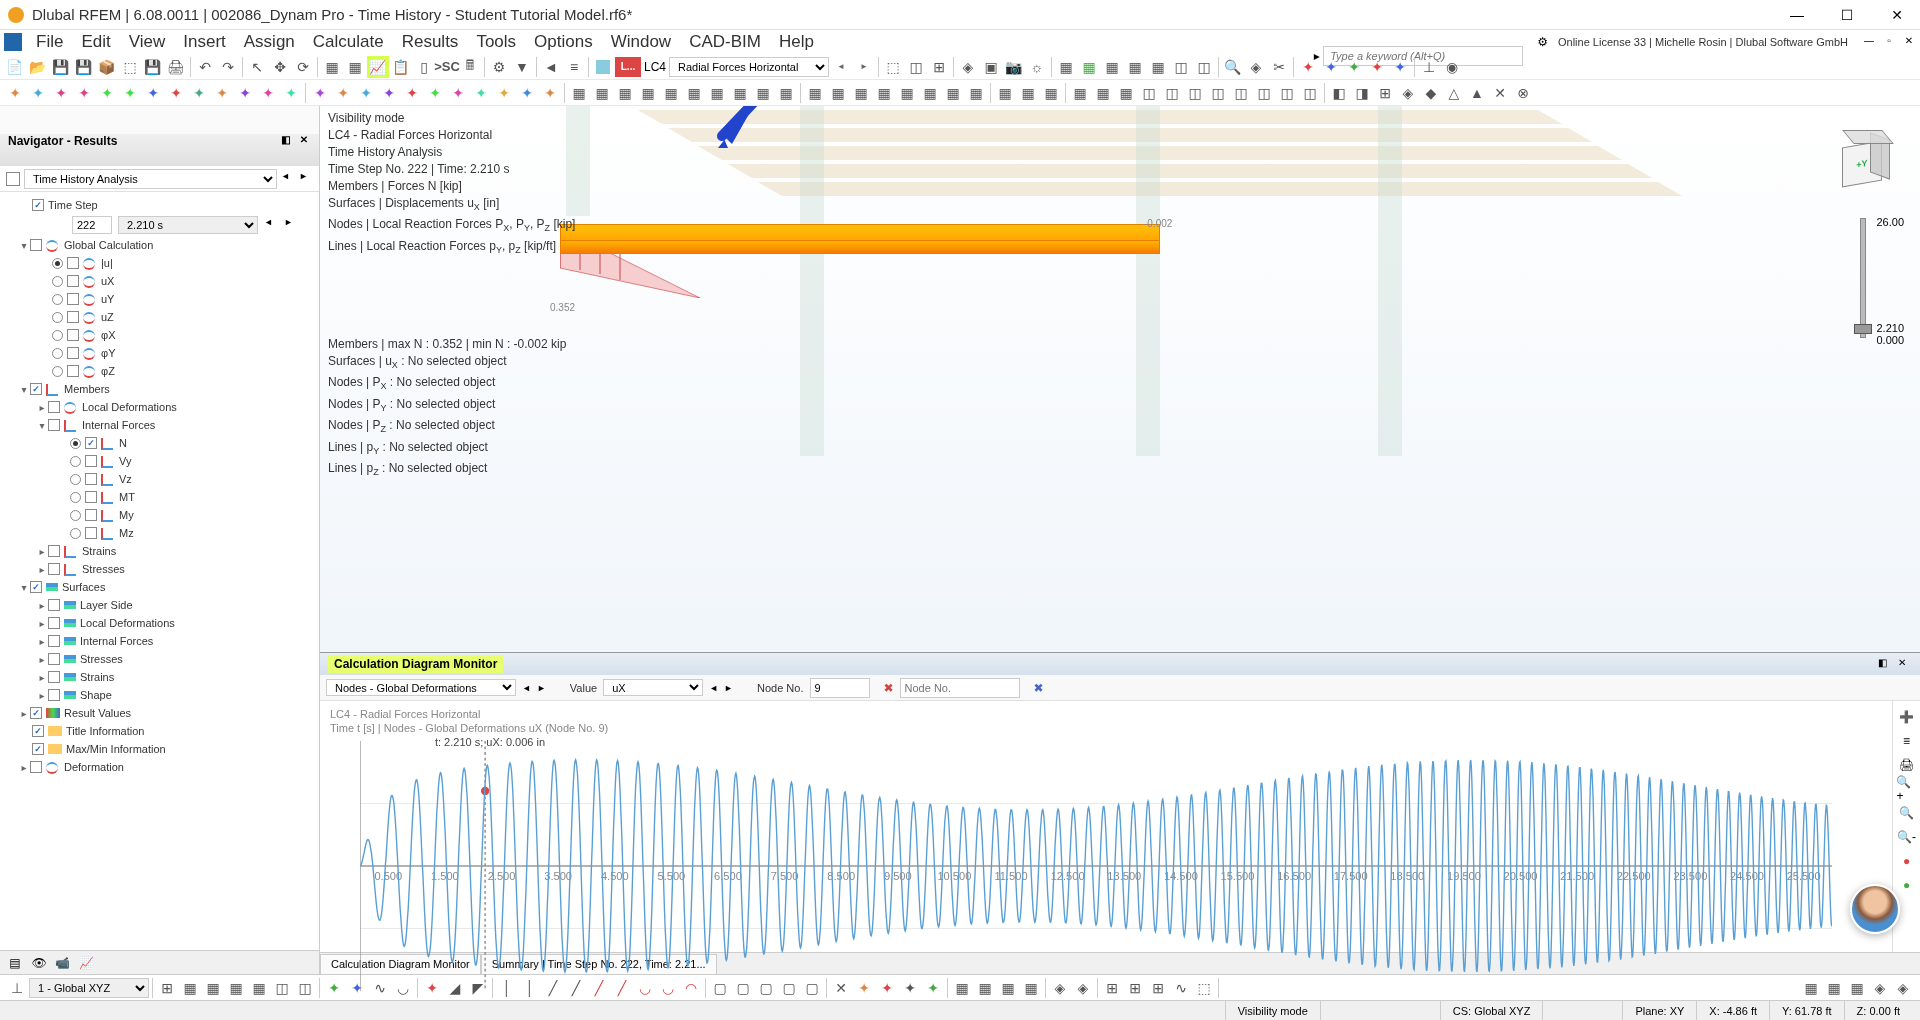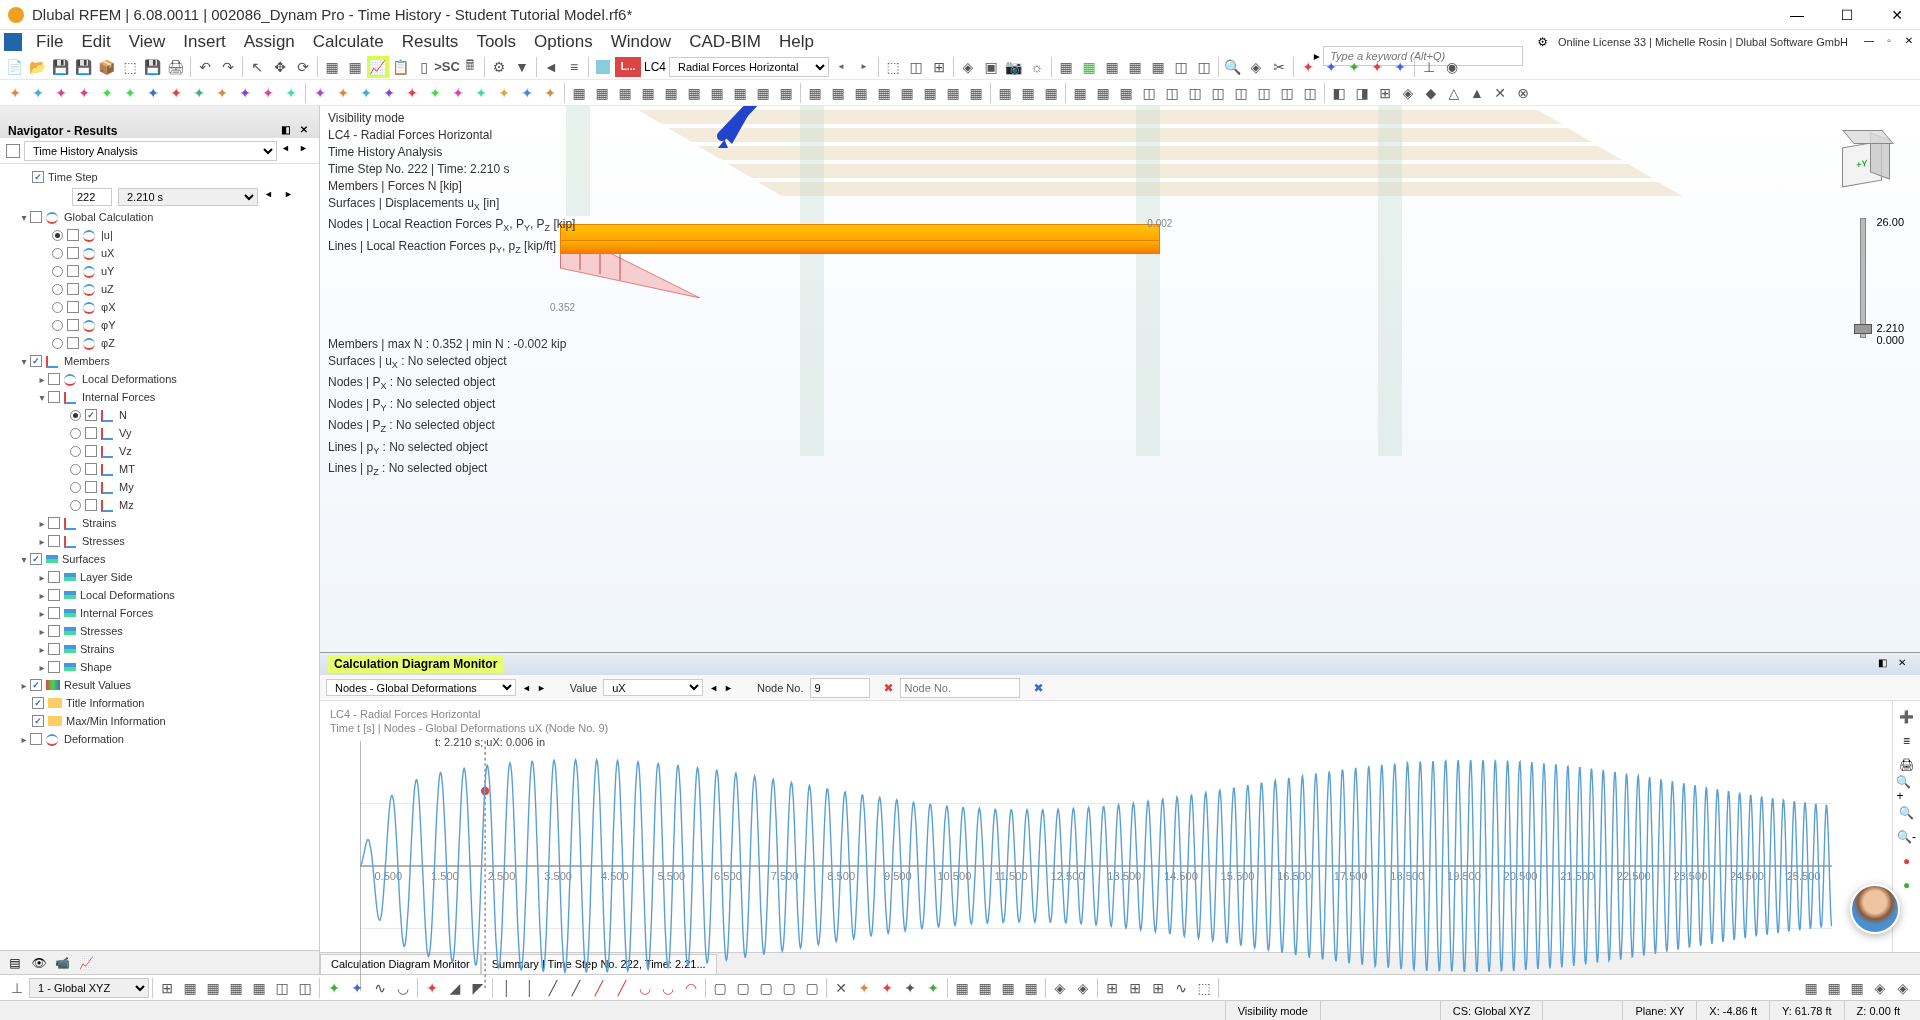--- a/index.html
+++ b/index.html
@@ -31,21 +31,21 @@
 .tb-red { background: #dd4444; color: white; font-weight: bold; font-size: 10px; }
 .tb-combo { width: 160px; height: 20px; border: 1px solid #ccc; padding: 0 4px; font-size: 11px; background: white; }
 .tb-lc { width: 26px; height: 20px; display: flex; align-items: center; justify-content: center; }
 .tb-arrow { font-size: 8px; color: #666; }
 
 
 .main-layout { display: flex; height: calc(1020px - 30px - 24px - 26px - 26px - 20px - 26px); }
 
 
 .navigator { width: 320px; background: #fafafa; border-right: 1px solid #ccc; display: flex; flex-direction: column; }
-.nav-header { height: 32px; background: linear-gradient(#f0f0f0, #e0e0e0); display: flex; align-items: flex-end; padding: 0 8px; font-weight: bold; font-size: 12px; }
+.nav-header { height: 32px; background: linear-gradient(#f0f0f0, #e0e0e0); display: flex; align-items: flex-start; padding: 0 8px; font-weight: bold; font-size: 12px; margin-top: 28px; }
 .nav-header-btns { margin-left: auto; display: flex; gap: 4px; }
 .nav-header-btn { width: 14px; height: 14px; font-size: 10px; cursor: pointer; text-align: center; }
 .nav-combo-row { height: 26px; display: flex; align-items: center; padding: 0 6px; gap: 4px; background: #fff; border-bottom: 1px solid #e0e0e0; }
 .nav-combo { flex: 1; height: 20px; border: 1px solid #ccc; background: white; padding: 0 4px; font-size: 11px; }
 .nav-tree { flex: 1; overflow-y: auto; padding: 4px 12px; background: #fff; }
 .tree-item { display: flex; align-items: center; height: 18px; font-size: 11px; padding-left: 4px; }
 .tree-box { width: 12px; height: 12px; border: 1px solid #888; margin-right: 4px; background: white; flex-shrink: 0; }
 .tree-check { width: 12px; height: 12px; border: 1px solid #888; margin-right: 4px; background: white; display: flex; align-items: center; justify-content: center; font-size: 9px; flex-shrink: 0; }
 .tree-check.checked::after { content: '✓'; color: #2266cc; font-weight: bold; }
 .tree-radio { width: 11px; height: 11px; border: 1px solid #888; border-radius: 50%; margin-right: 4px; background: white; display: flex; align-items: center; justify-content: center; flex-shrink: 0; }

